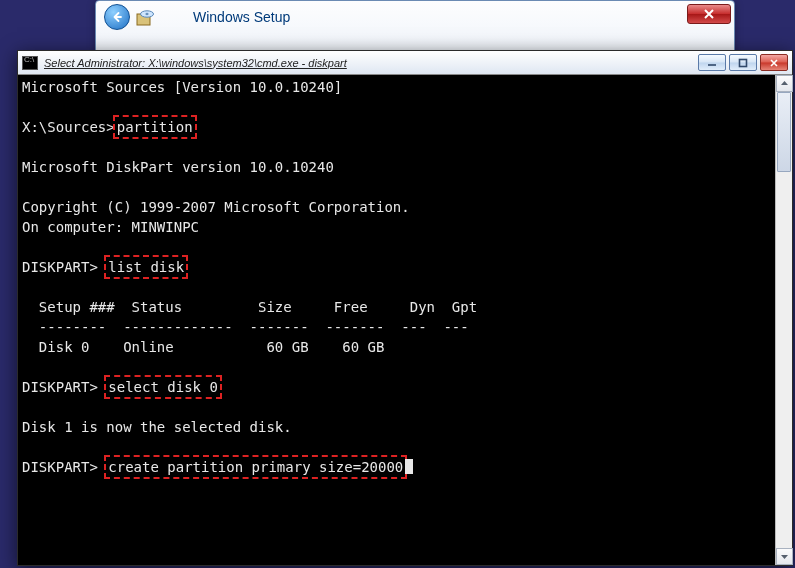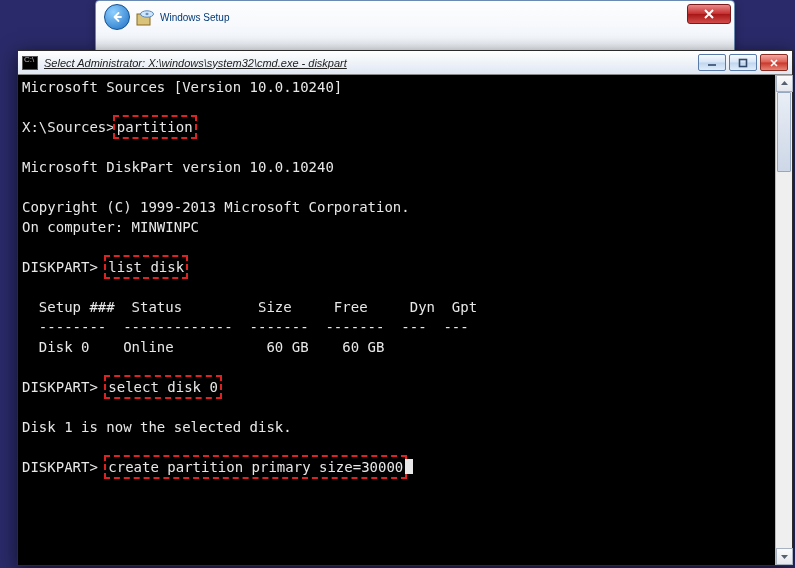--- a/index.html
+++ b/index.html
@@ -40,22 +40,23 @@
     margin: 4px 6px 0 4px;
   }
   .setup-back svg { fill: #fff; }
   .setup-disc {
     width: 18px; height: 18px;
     margin-right: 6px;
     margin-top: 4px;
   }
   .setup-title {
     color: #003a7a;
-    font-size: 10px;
+    font-size: 14px;
     margin-top: 4px;
+    margin-left: 33px;
   }
   .setup-close {
     position: absolute;
     right: 3px; top: 3px;
     width: 44px; height: 20px;
     background: linear-gradient(#e98a8a, #c73030 48%, #a81818 52%, #d34a4a);
     border: 1px solid #7a1b1b;
     border-radius: 3px;
     display:flex;align-items:center;justify-content:center;
   }
@@ -213,34 +214,34 @@
     </div>
   </div>
 
   <div class="cmd-body">
     <div class="cmd-text"><span>Microsoft Sources [Version 10.0.10240]</span>
 <span></span>
 <span>X:\Sources&gt;</span><span class="hl">partition</span>
 <span></span>
 <span>Microsoft DiskPart version 10.0.10240</span>
 <span></span>
-<span>Copyright (C) 1999-2013 Microsoft Corporation.</span>
+<span>Copyright (C) 1999-2007 Microsoft Corporation.</span>
 <span>On computer: MINWINPC</span>
 <span></span>
 <span>DISKPART&gt; </span><span class="hl">list disk</span>
 <span></span>
 <span>  Setup ###  Status         Size     Free     Dyn  Gpt</span>
 <span>  --------  -------------  -------  -------  ---  ---</span>
 <span>  Disk 0    Online           60 GB    60 GB</span>
 <span></span>
 <span>DISKPART&gt; </span><span class="hl">select disk 0</span>
 <span></span>
 <span>Disk 1 is now the selected disk.</span>
 <span></span>
-<span>DISKPART&gt; </span><span class="hl">create partition primary size=30000</span><span class="cursor"></span></div>
+<span>DISKPART&gt; </span><span class="hl">create partition primary size=20000</span><span class="cursor"></span></div>
 
     <div class="scrollbar">
       <div class="sb-btn up">
         <svg width="9" height="9" viewBox="0 0 9 9">
             <path d="M1 6 L4.5 2 L8 6 Z"></path>
           </svg>
       </div>
       <div class="sb-thumb"></div>
       <div class="sb-btn down">
         <svg width="9" height="9" viewBox="0 0 9 9">

